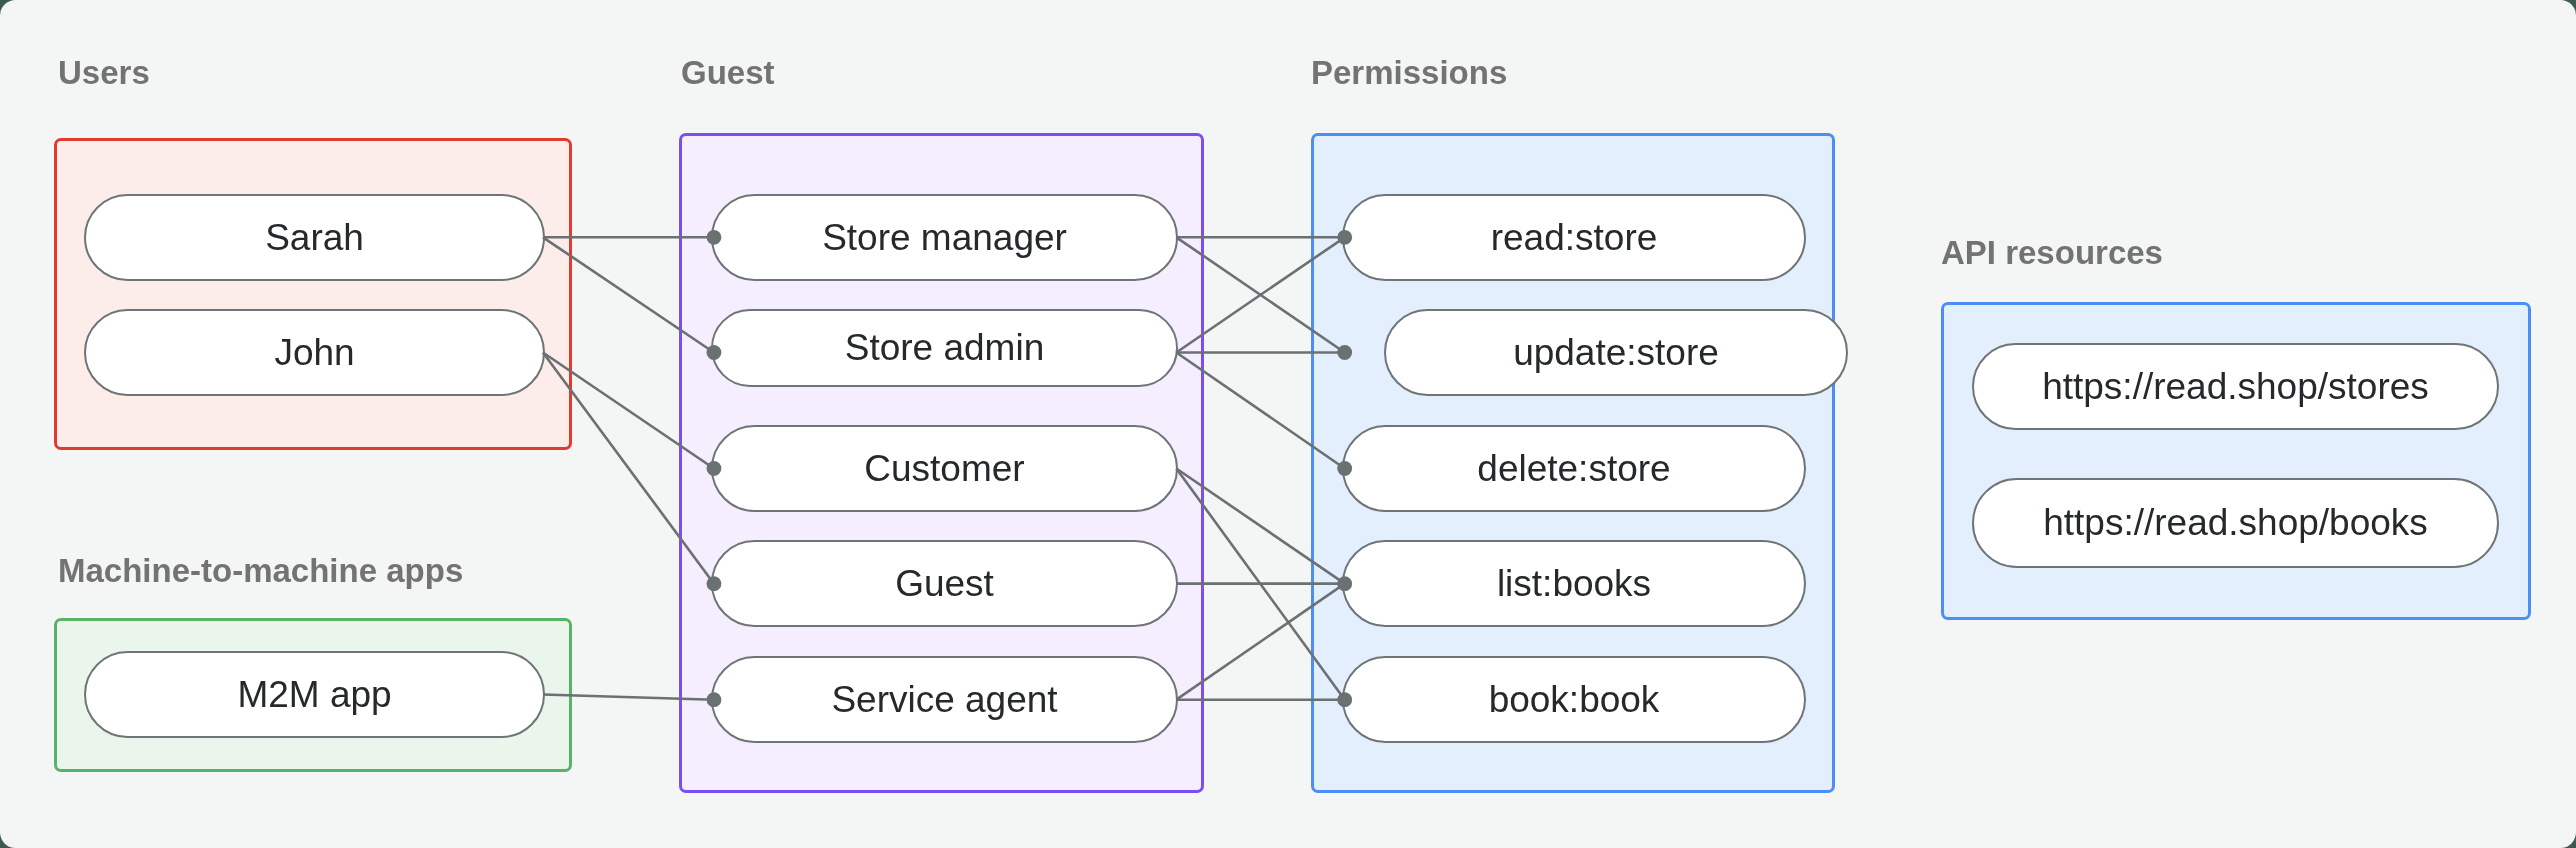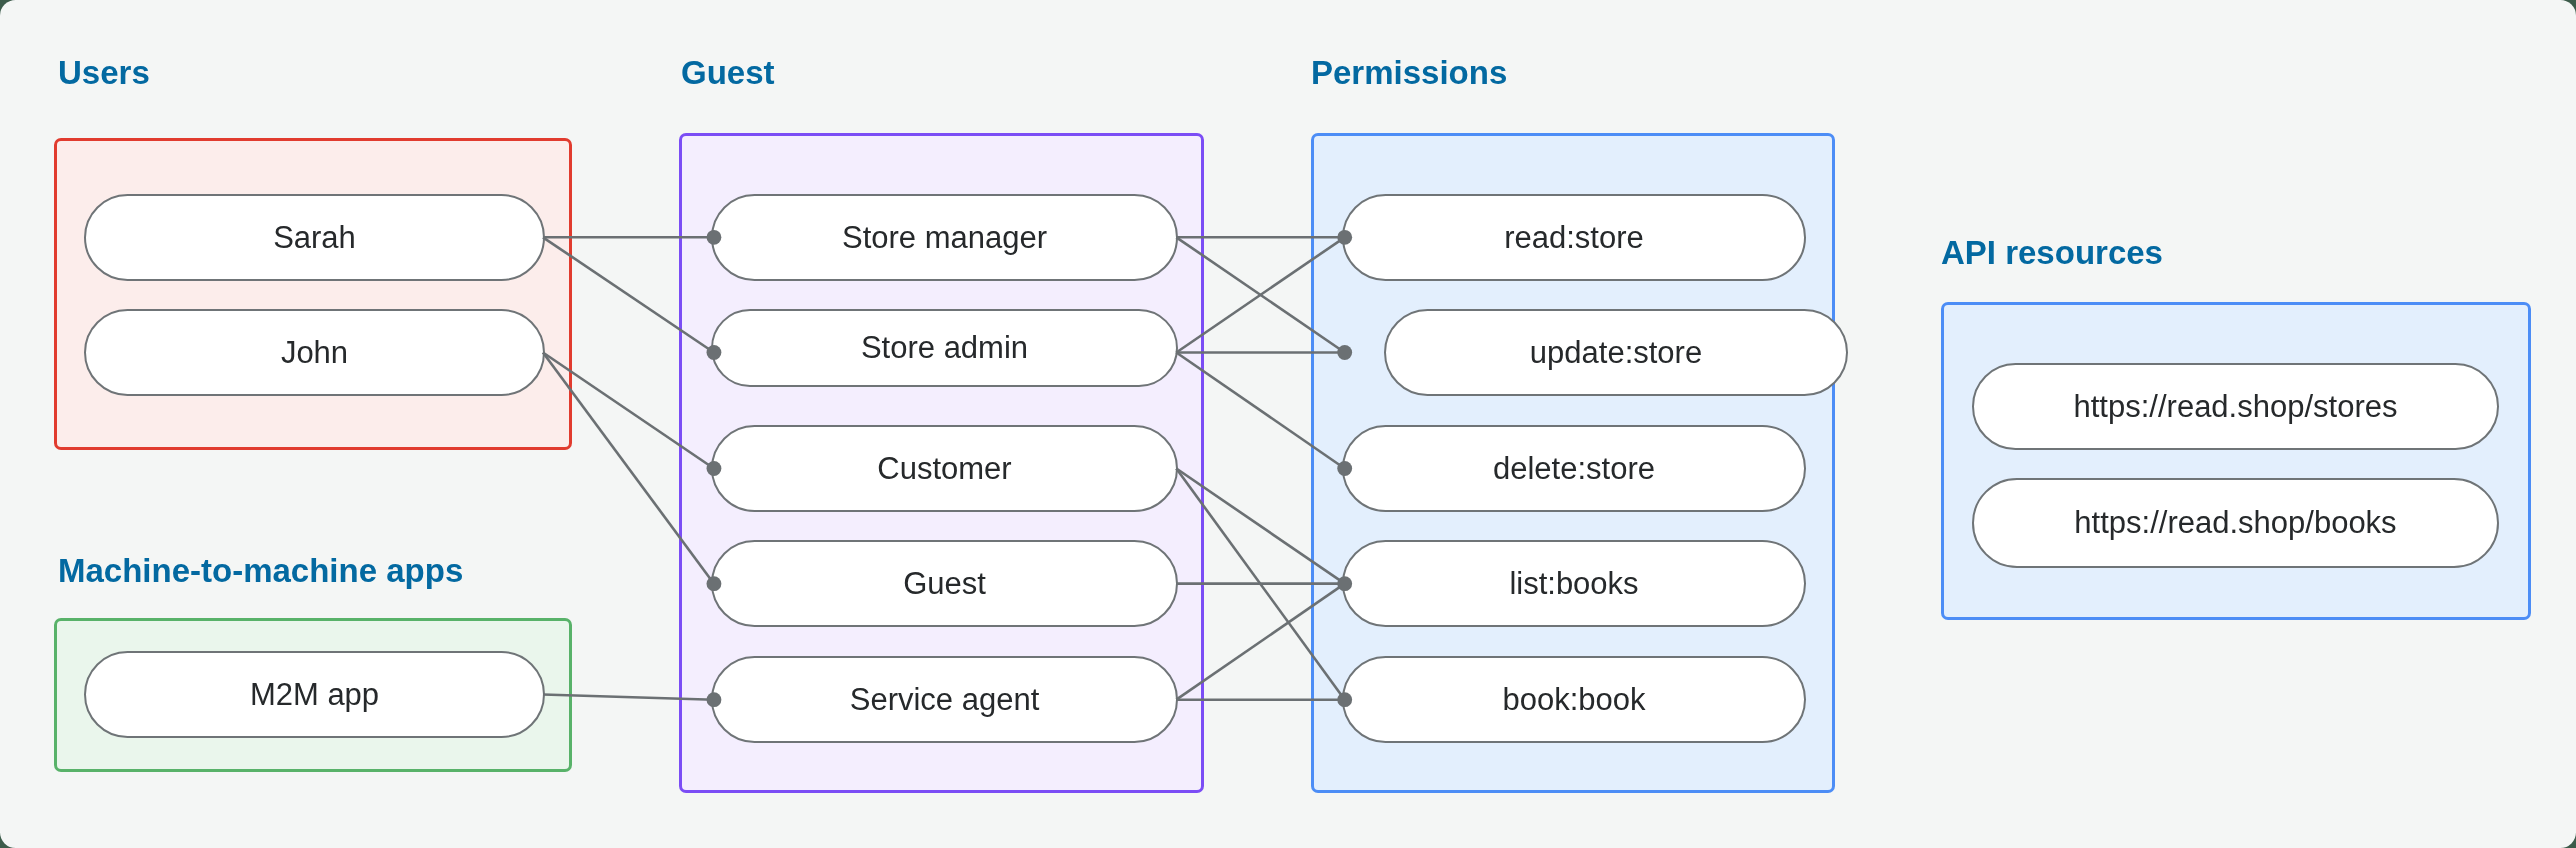--- a/index.html
+++ b/index.html
@@ -1,21 +1,21 @@
 <!DOCTYPE html>
 <html style="font-size:14px"><head>
 <meta charset="utf-8">
 <style>
   html,body{margin:0;padding:0}
   body{background:#3c5b4a;font-family:"Liberation Sans",sans-serif}
   #canvas{position:relative;width:2576px;height:848px;border-radius:15.7px;overflow:hidden;background:#f4f6f5}
-  .group-label{position:absolute;font-size:33px;line-height:37px;font-weight:600;color:#0369a1;white-space:nowrap;z-index:1}
+  .group-label{position:absolute;font-size:33px;line-height:37px;font-weight:600;color:#737373;white-space:nowrap;z-index:1}
   .group-box{position:absolute;border:3.5px solid #999;border-radius:7px;box-sizing:border-box;z-index:1}
   .pill{position:absolute;background:#ffffff;border:2.6px solid #6f7477;border-radius:45px;box-sizing:border-box;
-        display:flex;align-items:center;justify-content:center;font-size:31px;color:#26292b;white-space:nowrap;z-index:2}
+        display:flex;align-items:center;justify-content:center;font-size:37px;color:#26292b;white-space:nowrap;z-index:2}
   #edges{position:absolute;left:0;top:0;width:2576px;height:848px;pointer-events:none;z-index:5}
   #edges line{stroke:var(--edge,#6b7073);stroke-width:3}
   #edges circle{fill:var(--edge,#6b7073)}
 
   
   #box-users{left:54px;top:138px;width:518px;height:312px}
   #box-m2m{left:54px;top:618px;width:518px;height:154px}
   #box-roles{left:679px;top:133px;width:525px;height:660px}
   #box-permissions{left:1311px;top:133px;width:524px;height:660px}
   #box-api{left:1941px;top:302px;width:590px;height:318px}
@@ -34,21 +34,21 @@
   #n-store-manager{left:711px;top:194px;width:467px;height:87px}
   #n-store-admin{left:711px;top:309px;width:467px;height:78px}
   #n-customer{left:711px;top:425px;width:467px;height:87px}
   #n-guest{left:711px;top:540px;width:467px;height:87px}
   #n-service-agent{left:711px;top:656px;width:467px;height:87px}
   #n-read-store{left:1342px;top:194px;width:464px;height:87px}
   #n-update-store{left:1384px;top:309px;width:464px;height:87px}
   #n-delete-store{left:1342px;top:425px;width:464px;height:87px}
   #n-list-books{left:1342px;top:540px;width:464px;height:87px}
   #n-order-book{left:1342px;top:656px;width:464px;height:87px}
-  #n-api-stores{left:1972px;top:363px;width:527px;height:87px}
+  #n-api-stores{left:1972px;top:343px;width:527px;height:87px}
   #n-api-books{left:1972px;top:478px;width:527px;height:90px}
 </style>
 </head>
 <body style="background-color: rgb(60, 91, 74);">
 
 <div id="canvas" style="background-color: rgb(244, 246, 245);">
 
   <section>
     <div class="group-label" id="label-users">Users</div>
     <div class="group-box" id="box-users" style="border-color: rgb(225, 59, 46); background-color: rgb(252, 237, 235);"></div>

